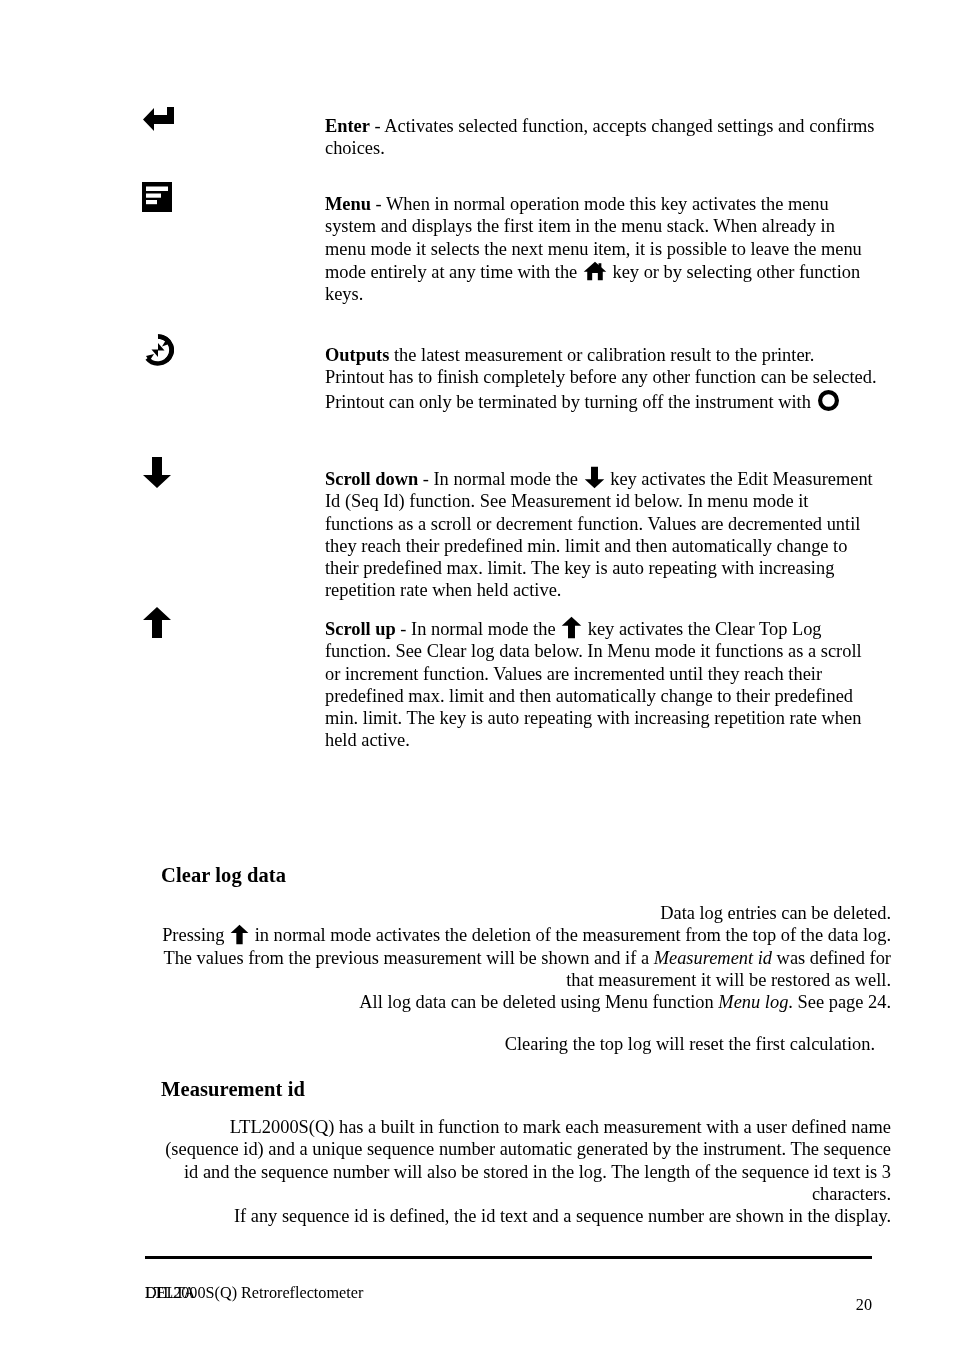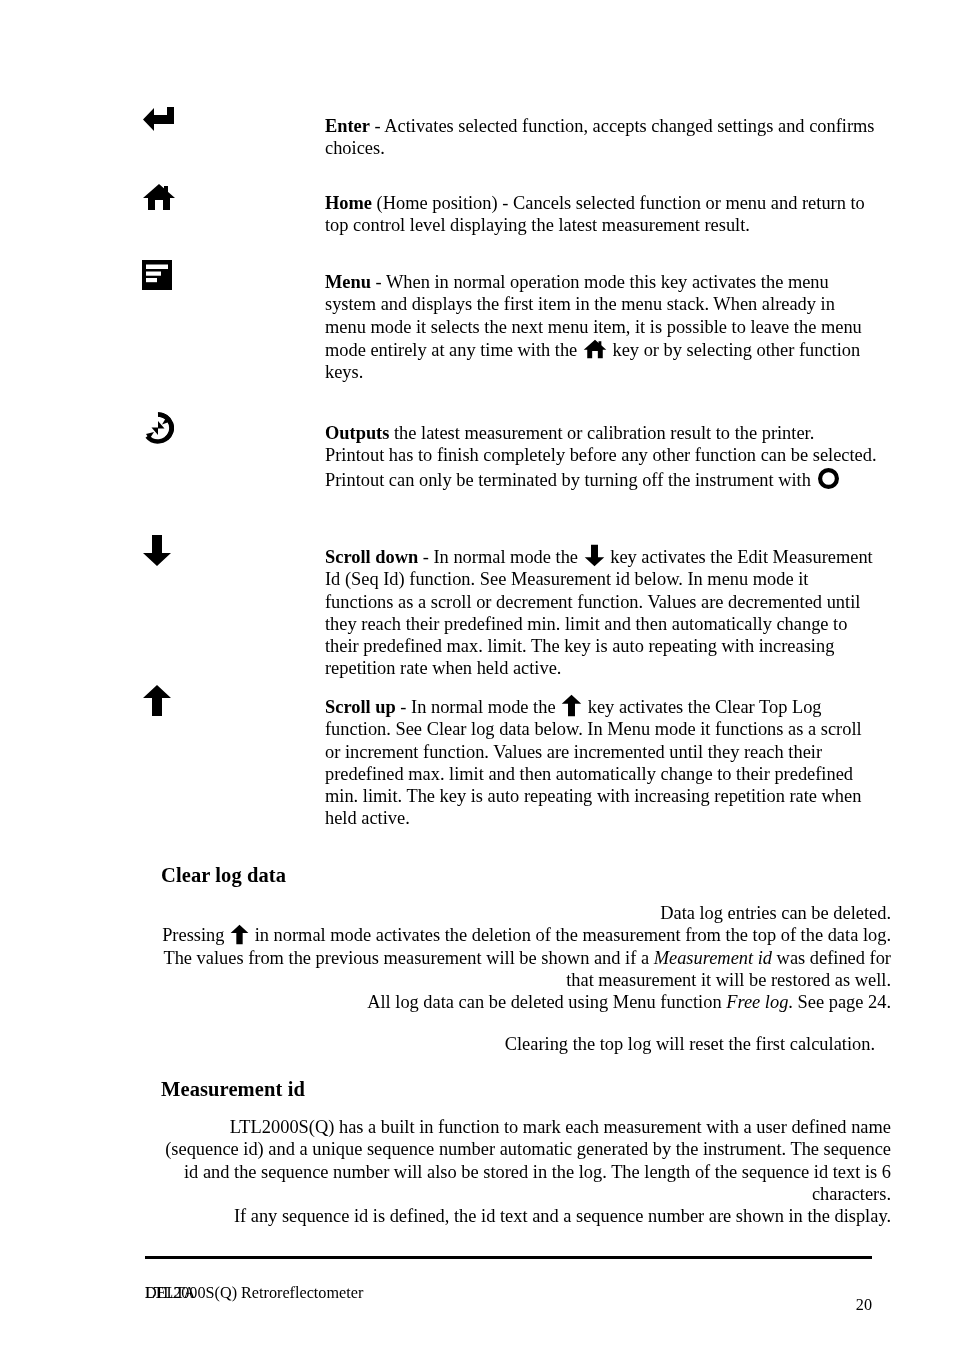--- a/index.html
+++ b/index.html
@@ -148,31 +148,20 @@
       <div class="key-icon-cell">
         <svg class="icon-svg" width="34" height="30" viewBox="0 0 34 30" aria-hidden="true">
           <path d="M32 1 L32 18 L12 18 L12 25 L1 13.5 L12 2 L12 9 L25 9 L25 1 Z" fill="#000"></path>
         </svg>
       </div>
       <div class="key-text-cell">
         <b>Enter</b><span> - Activates selected function, accepts changed settings and confirms choices.</span>
       </div>
     </div>
 
-    <div class="key-row row-home">
-      <div class="key-icon-cell">
-        <svg class="icon-svg" width="34" height="30" viewBox="0 0 34 30" aria-hidden="true">
-          <path d="M17 2 L33 16 L28 16 L28 28 L21 28 L21 18 L13 18 L13 28 L6 28 L6 16 L1 16 Z" fill="#000"></path>
-          <rect x="22" y="4" width="4" height="7" fill="#000"></rect>
-        </svg>
-      </div>
-      <div class="key-text-cell">
-        <b>Home</b><span> (Home position) - Cancels selected function or menu and return to top control level displaying the latest measurement result.</span>
-      </div>
-    </div>
 
     <div class="key-row row-menu">
       <div class="key-icon-cell">
         <svg class="icon-svg" width="30" height="30" viewBox="0 0 30 30" aria-hidden="true">
           <rect x="0" y="0" width="30" height="30" fill="#000"></rect>
           <rect x="4" y="4.5" width="22" height="4.5" fill="#fff"></rect>
           <rect x="4" y="11.5" width="15" height="4.2" fill="#fff"></rect>
           <rect x="4" y="18" width="11" height="4.2" fill="#fff"></rect>
         </svg>
       </div>
@@ -230,31 +219,31 @@
   </div>
 
   <div class="section" id="clear-log-section">
     <h2 class="sec-head">Clear log data</h2>
     <div class="para-block">
       <p class="sec-para">
         <span>Data log entries can be deleted.</span><br>
         <span>Pressing </span><span class="inline-icon"><svg width="19" height="21" viewBox="0 0 30 33" aria-hidden="true">
               <path d="M15 1 L29 14 L20 14 L20 32 L10 32 L10 14 L1 14 Z" fill="#000"></path>
             </svg></span><span> in normal mode activates the deletion of the measurement from the top of the data log. The values from the previous measurement will be shown and if a </span><i>Measurement id</i><span> was defined for that measurement it will be restored as well.</span><br>
-        <span>All log data can be deleted using Menu function </span><i>Free log</i><span>. See page 24.</span>
+        <span>All log data can be deleted using Menu function </span><i>Menu log</i><span>. See page 24.</span>
       </p>
     </div>
   </div>
 
   <p class="sec-para" id="clearing-note">Clearing the top log will reset the first calculation.</p>
 
   <div class="section" id="measurement-section">
     <h2 class="sec-head">Measurement id</h2>
     <div class="para-block">
-      <p class="sec-para">LTL2000S(Q) has a built in function to mark each measurement with a user defined name (sequence id) and a unique sequence number automatic generated by the instrument. The sequence id and the sequence number will also be stored in the log. The length of the sequence id text is 6 characters.</p>
+      <p class="sec-para">LTL2000S(Q) has a built in function to mark each measurement with a user defined name (sequence id) and a unique sequence number automatic generated by the instrument. The sequence id and the sequence number will also be stored in the log. The length of the sequence id text is 3 characters.</p>
       <p class="sec-para">If any sequence id is defined, the id text and a sequence number are shown in the display.</p>
     </div>
   </div>
 
   <div class="footer-rule"></div>
   <div class="footer">
     <span class="f-left">DELTA</span>
     <span class="f-center">LTL2000S(Q) Retroreflectometer</span>
     <span class="f-right">20</span>
   </div>

